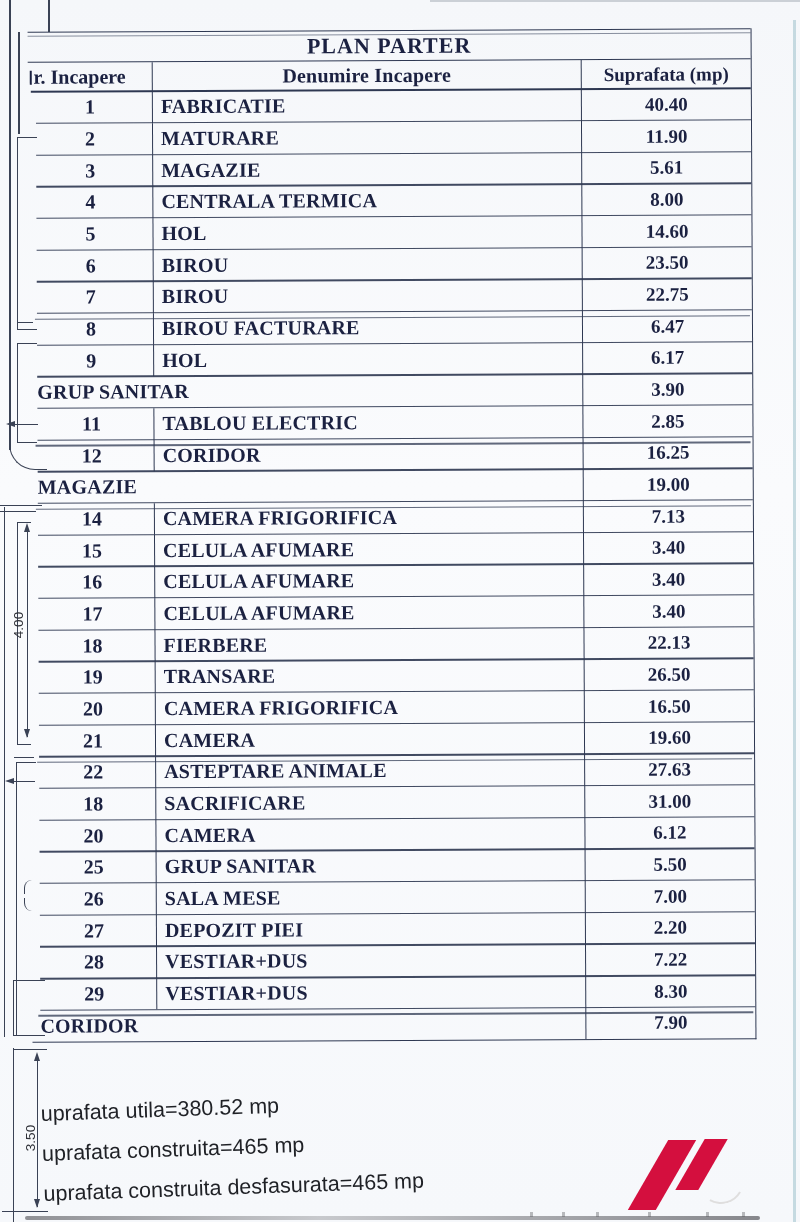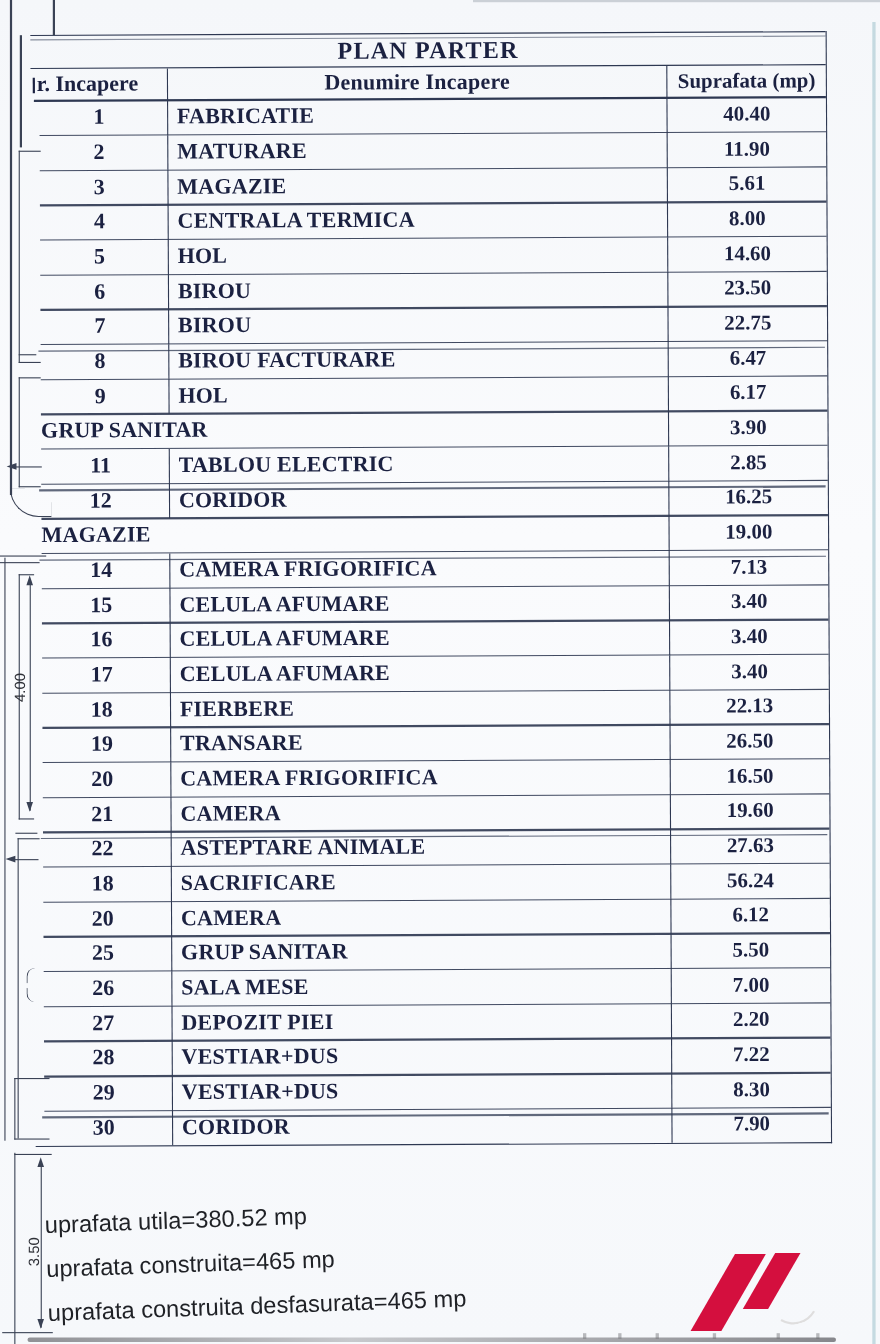--- a/index.html
+++ b/index.html
@@ -35,21 +35,21 @@
   .row { position:relative; flex:1; display:flex; font-weight:bold; }
   .row::after { content:""; position:absolute; left:8px; right:0; bottom:-0.7px;
     height:1.4px; background:rgba(44,54,80,.9); }
   .row.last::after { display:none; }
   .row.dbl::before { content:""; position:absolute; left:6px; right:2px; top:5px;
     height:1.2px; background:rgba(46,56,82,.75); }
   .c1 { width:125px; flex:none; display:flex; align-items:center; justify-content:center;
     border-right:1.5px solid #2e3852; font-size:20px; }
   .c2 { flex:1; display:flex; align-items:center; padding-left:8px;
     border-right:1.5px solid #2e3852; font-size:20px; letter-spacing:.2px; }
-  .c3 { width:144px; flex:none; display:flex; align-items:center; justify-content:center;
+  .c3 { width:169px; flex:none; display:flex; align-items:center; justify-content:center;
     font-size:19px; }
   .hdr-row .c1 { justify-content:flex-start; padding-left:2px; }
   .hdr-row .c2 { justify-content:center; padding-left:0; }
   .partial-n { display:inline-block; width:2.2px; height:14px; background:#1b2141;
     margin-right:1.5px; }
 
   
   .art { position:absolute; }
   .ln { background:#3a4255; }
   .brk { border-color:#3a4255; border-style:solid; border-width:0; }
@@ -214,21 +214,21 @@
       <div class="c3">19.60</div>
     </div>
         <div class="row dbl">
       <div class="c1">22</div>
       <div class="c2">ASTEPTARE ANIMALE</div>
       <div class="c3">27.63</div>
     </div>
         <div class="row">
       <div class="c1">18</div>
       <div class="c2">SACRIFICARE</div>
-      <div class="c3">56.24</div>
+      <div class="c3">31.00</div>
     </div>
         <div class="row">
       <div class="c1">20</div>
       <div class="c2">CAMERA</div>
       <div class="c3">6.12</div>
     </div>
         <div class="row">
       <div class="c1">25</div>
       <div class="c2">GRUP SANITAR</div>
       <div class="c3">5.50</div>
@@ -247,21 +247,20 @@
       <div class="c1">28</div>
       <div class="c2">VESTIAR+DUS</div>
       <div class="c3">7.22</div>
     </div>
         <div class="row">
       <div class="c1">29</div>
       <div class="c2">VESTIAR+DUS</div>
       <div class="c3">8.30</div>
     </div>
         <div class="row dbl last">
-      <div class="c1">30</div>
       <div class="c2">CORIDOR</div>
       <div class="c3">7.90</div>
     </div>
       </div>
   </div>
 
   <div class="art ln" style="left:9px;top:0;width:1.5px;height:450px"></div>
   <div class="art brk" style="left:9px;top:444px;width:38px;height:26px;border-left-width:1.5px;border-bottom-width:1.5px;border-bottom-left-radius:28px"></div>
   <div class="art ln" style="left:48px;top:0;width:1.5px;height:32px"></div>
   <div class="art ln" style="left:18px;top:32px;width:1.5px;height:102px"></div>

